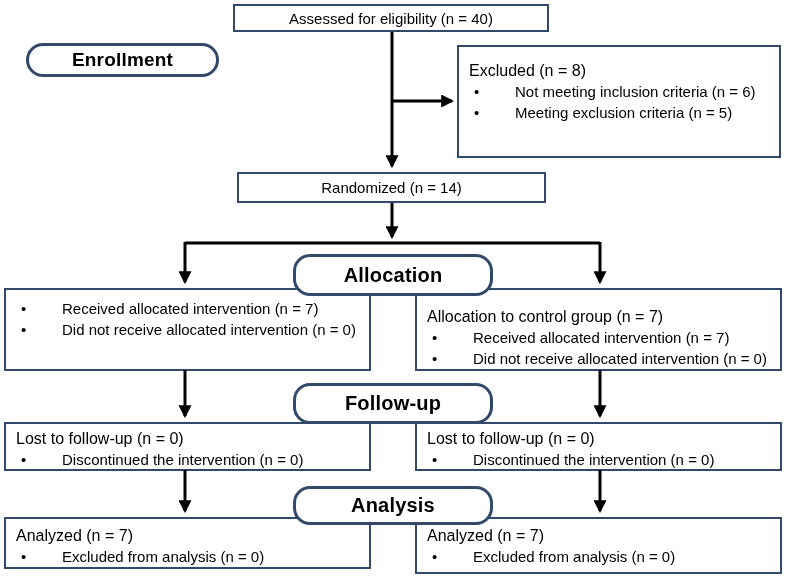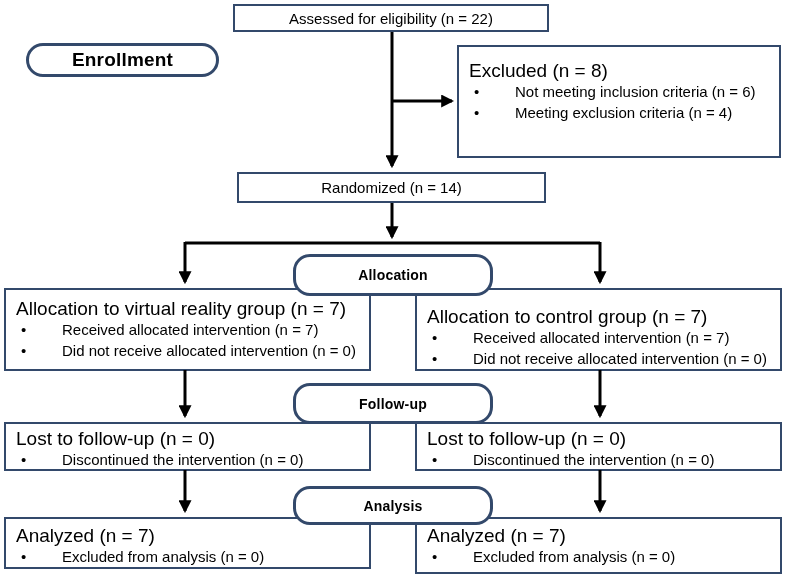--- a/index.html
+++ b/index.html
@@ -8,28 +8,28 @@
     font-family:"Liberation Sans", sans-serif; color:var(--text,#000);
     overflow:hidden;
   }
   .box {
     position:absolute; background:#fff; border:2.5px solid var(--border,#33496B);
     box-sizing:border-box; z-index:1; font-size:15px; line-height:21px;
   }
   .box-center { display:flex; align-items:center; justify-content:center; text-align:center; }
   .box-list { padding:6px 6px 0 10px; }
   #box-excluded { padding-top:13px; }
-  .box-title { font-size:19px; }
+  .box-title { font-size:16px; }
   .bullet { position:relative; padding-left:46px; font-size:15px; }
   .bullet::before { content:"\2022"; position:absolute; left:5px; }
   .pill {
     position:absolute; background:#fff; border:3px solid var(--border,#33496B);
     border-radius:17px; box-sizing:border-box; z-index:3;
     display:flex; align-items:center; justify-content:center;
-    font-weight:700; font-size:14px; letter-spacing:.2px;
+    font-weight:700; font-size:20px; letter-spacing:.2px;
   }
   .connectors { position:absolute; left:0; top:0; z-index:2; }
 
   
   #pill-enrollment { left:26px;  top:3px;   width:193px; height:34px; font-size:19px;margin-top:40px; }
   #box-assessed    { left:233px; top:4px;   width:316px; height:28px; }
   #box-excluded    { left:457px; top:45px;  width:324px; height:113px; }
   #box-randomized  { left:237px; top:172px; width:309px; height:31px; }
   #pill-allocation { left:293px; top:254px; width:200px; height:42px; }
   #box-alloc-left  { left:4px;   top:288px; width:367px; height:83px; padding-top:8px; }
@@ -65,34 +65,33 @@
       <path d="M600,470 V511" marker-end="url(#ah)"></path>
     </g>
   </svg>
 
   <div class="pill" id="pill-enrollment">Enrollment</div>
   <div class="pill" id="pill-allocation">Allocation</div>
   <div class="pill" id="pill-analysis">Analysis</div>
   <div class="pill" id="pill-followup">Follow-up</div>
 
   <div class="box box-center" id="box-assessed">
-    <span>Assessed for eligibility (n = 22)</span>
+    <span>Assessed for eligibility (n = 40)</span>
   </div>
   <div class="box box-center" id="box-randomized">
     <span>Randomized (n = 14)</span>
   </div>
 
   <div class="box box-list" id="box-excluded">
     <div class="box-title">Excluded (n = 8)</div>
     <div class="bullet">Not meeting inclusion criteria (n = 6)</div>
-    <div class="bullet">Meeting exclusion criteria (n = 4)</div>
+    <div class="bullet">Meeting exclusion criteria (n = 5)</div>
   </div>
 
   <div class="box box-list" id="box-alloc-left">
-    <div class="box-title">Allocation to virtual reality group (n = 7)</div>
     <div class="bullet">Received allocated intervention (n = 7)</div>
     <div class="bullet">Did not receive allocated intervention (n = 0)</div>
   </div>
   <div class="box box-list" id="box-alloc-right">
     <div class="box-title">Allocation to control group (n = 7)</div>
     <div class="bullet">Received allocated intervention (n = 7)</div>
     <div class="bullet">Did not receive allocated intervention (n = 0)</div>
   </div>
 
   <div class="box box-list" id="box-fu-left">

